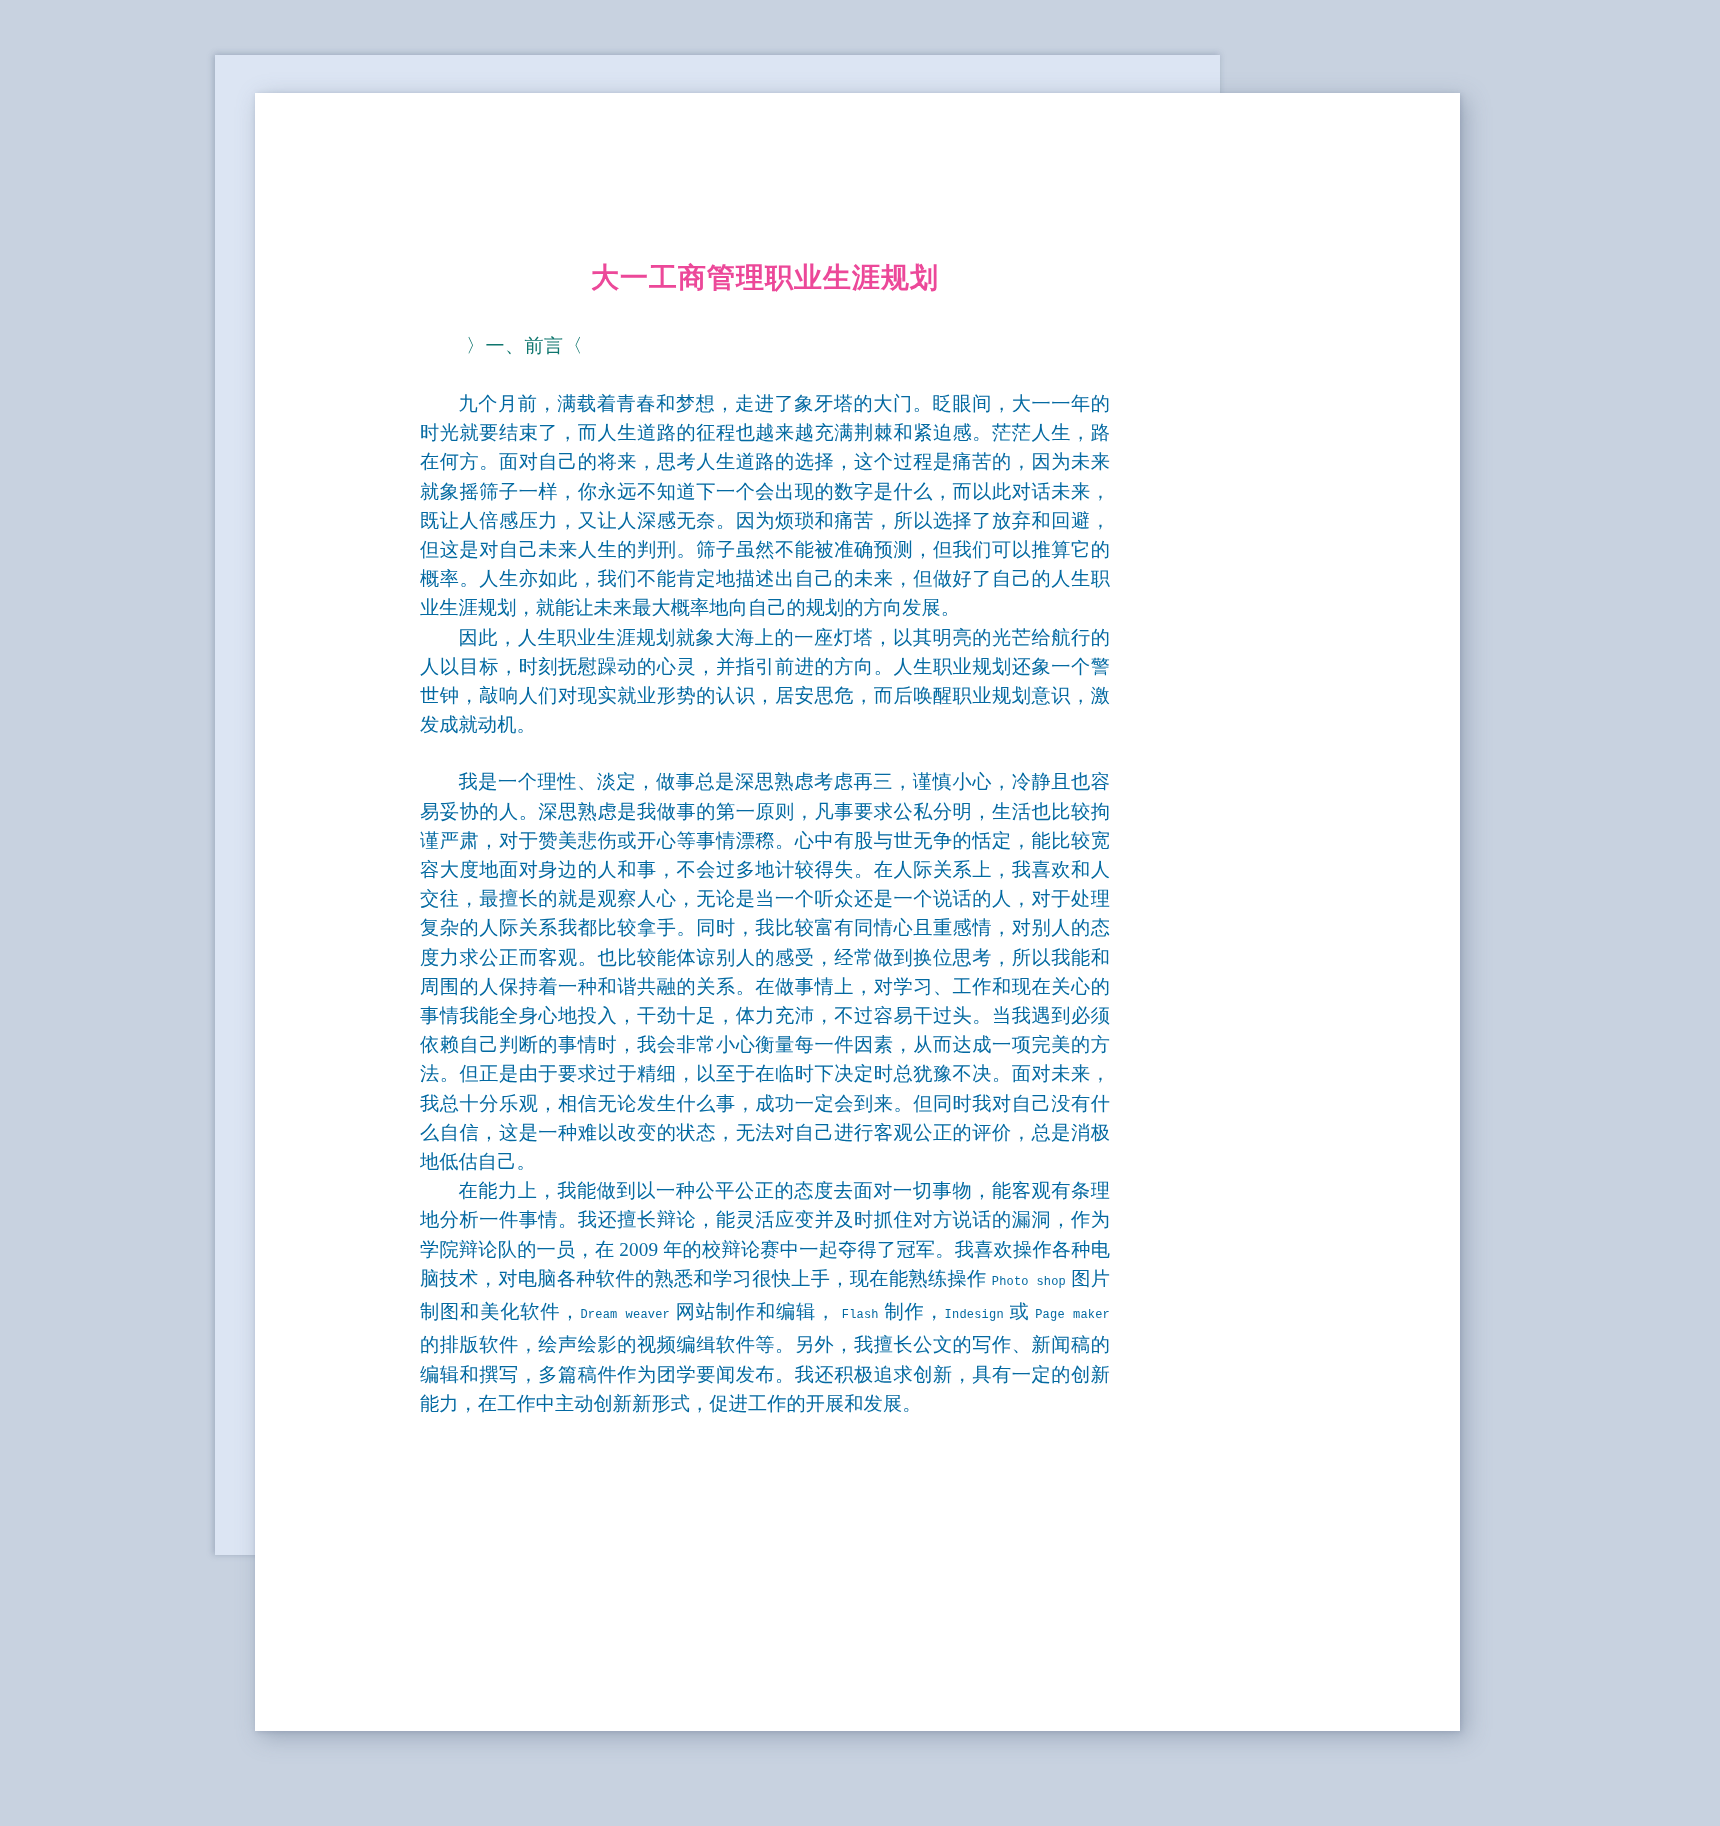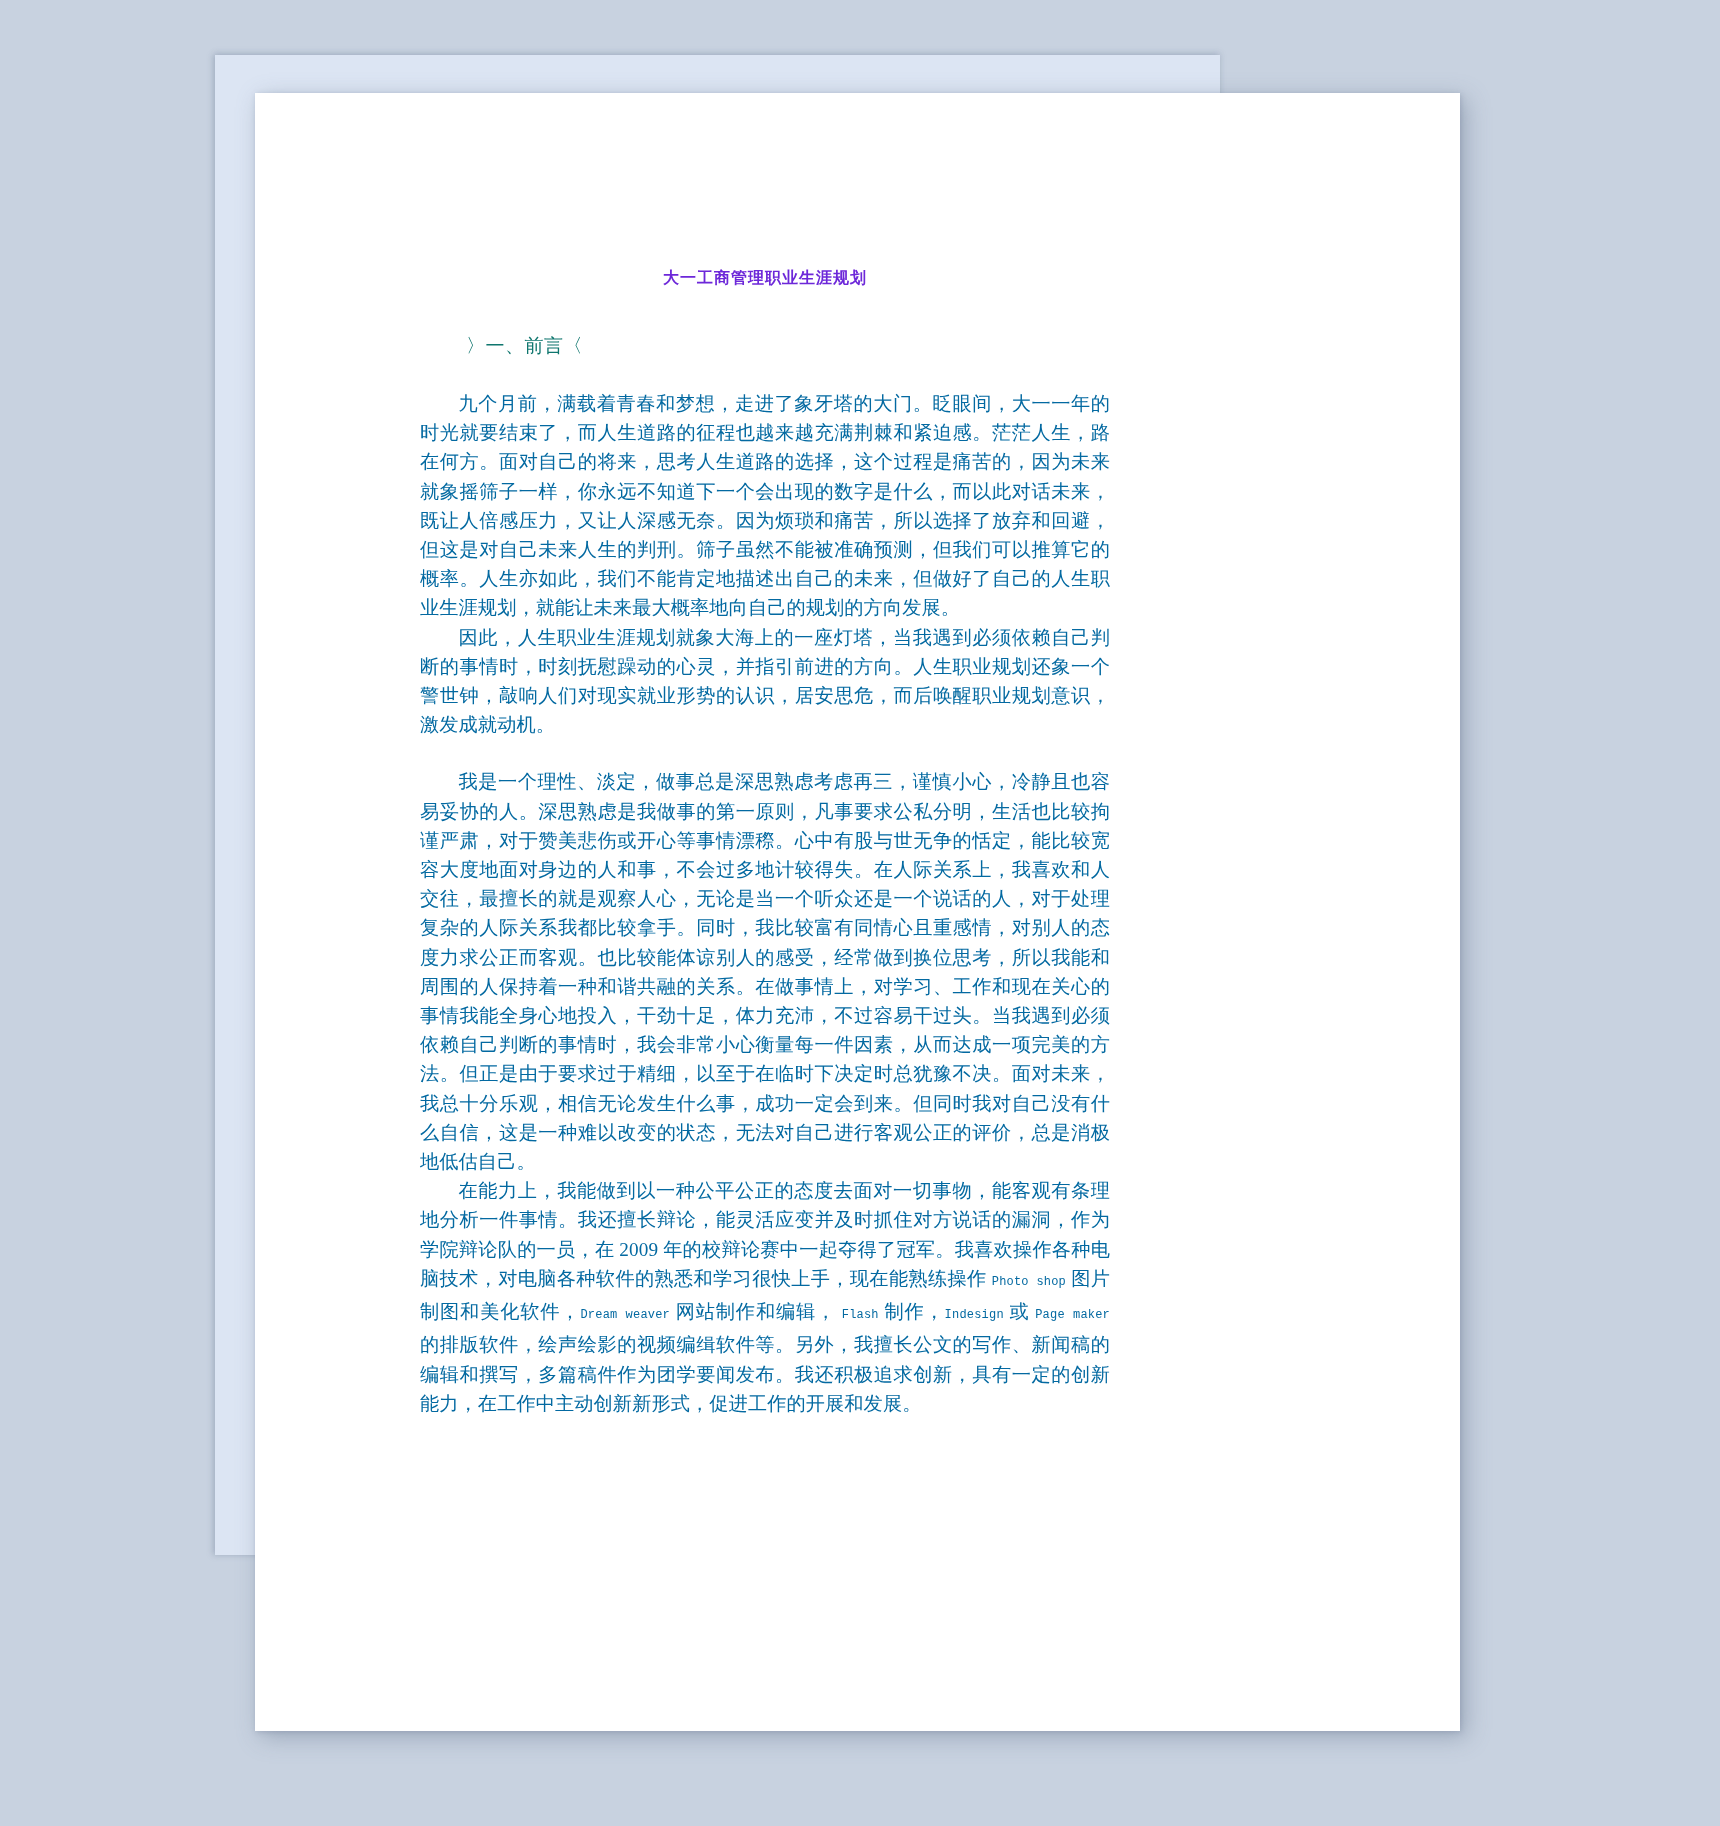--- a/index.html
+++ b/index.html
@@ -56,24 +56,24 @@
 
   .doc-inner {
     position: absolute;
     left: 165px;      
     top: 168px;       
     width: 690px;
   }
 
   .doc-title {
     text-align: center;
-    font-size: 16px;
+    font-size: 28px;
     font-weight: bold;
     letter-spacing: 1px;
-    color: #6d28d9;
+    color: #ec4899;
     margin: 0 0 0 0;
     line-height: 34px;
     font-family: "Liberation Serif", "DejaVu Serif", serif;
   }
 
   .section-head {
     font-size: 19px;
     color: #0f766e;
     line-height: 31px;
     margin: 35px 0 0 0;
@@ -113,21 +113,21 @@
   <div class="sheet-front">
     <div class="doc">
       <div class="doc-inner">
 
         <h1 class="doc-title">大一工商管理职业生涯规划</h1>
 
         <div class="section-head">〉一、前言〈</div>
 
         <p class="para spacer-top">九个月前，满载着青春和梦想，走进了象牙塔的大门。眨眼间，大一一年的时光就要结束了，而人生道路的征程也越来越充满荆棘和紧迫感。茫茫人生，路在何方。面对自己的将来，思考人生道路的选择，这个过程是痛苦的，因为未来就象摇筛子一样，你永远不知道下一个会出现的数字是什么，而以此对话未来，既让人倍感压力，又让人深感无奈。因为烦琐和痛苦，所以选择了放弃和回避，但这是对自己未来人生的判刑。筛子虽然不能被准确预测，但我们可以推算它的概率。人生亦如此，我们不能肯定地描述出自己的未来，但做好了自己的人生职业生涯规划，就能让未来最大概率地向自己的规划的方向发展。</p>
 
-        <p class="para tight">因此，人生职业生涯规划就象大海上的一座灯塔，当我遇到必须依赖自己判断的事情时，时刻抚慰躁动的心灵，并指引前进的方向。人生职业规划还象一个警世钟，敲响人们对现实就业形势的认识，居安思危，而后唤醒职业规划意识，激发成就动机。</p>
+        <p class="para tight">因此，人生职业生涯规划就象大海上的一座灯塔，以其明亮的光芒给航行的人以目标，时刻抚慰躁动的心灵，并指引前进的方向。人生职业规划还象一个警世钟，敲响人们对现实就业形势的认识，居安思危，而后唤醒职业规划意识，激发成就动机。</p>
 
 
         <p class="para spacer-top">我是一个理性、淡定，做事总是深思熟虑考虑再三，谨慎小心，冷静且也容易妥协的人。深思熟虑是我做事的第一原则，凡事要求公私分明，生活也比较拘谨严肃，对于赞美悲伤或开心等事情漂穄。心中有股与世无争的恬定，能比较宽容大度地面对身边的人和事，不会过多地计较得失。在人际关系上，我喜欢和人交往，最擅长的就是观察人心，无论是当一个听众还是一个说话的人，对于处理复杂的人际关系我都比较拿手。同时，我比较富有同情心且重感情，对别人的态度力求公正而客观。也比较能体谅别人的感受，经常做到换位思考，所以我能和周围的人保持着一种和谐共融的关系。在做事情上，对学习、工作和现在关心的事情我能全身心地投入，干劲十足，体力充沛，不过容易干过头。当我遇到必须依赖自己判断的事情时，我会非常小心衡量每一件因素，从而达成一项完美的方法。但正是由于要求过于精细，以至于在临时下决定时总犹豫不决。面对未来，我总十分乐观，相信无论发生什么事，成功一定会到来。但同时我对自己没有什么自信，这是一种难以改变的状态，无法对自己进行客观公正的评价，总是消极地低估自己。</p>
 
 
         <p class="para tight"><span>在能力上，我能做到以一种公平公正的态度去面对一切事物，能客观有条理地分析一件事情。我还擅长辩论，能灵活应变并及时抓住对方说话的漏洞，作为学院辩论队的一员，在 2009 年的校辩论赛中一起夺得了冠军。我喜欢操作各种电脑技术，对电脑各种软件的熟悉和学习很快上手，现在能熟练操作 </span><span class="en">Photo  shop</span><span> 图片制图和美化软件，</span><span class="en">Dream weaver</span><span> 网站制作和编辑， </span><span class="en">Flash</span><span> 制作，</span><span class="en">Indesign</span><span> 或 </span><span class="en">Page  maker</span><span> 的排版软件，绘声绘影的视频编缉软件等。另外，我擅长公文的写作、新闻稿的编辑和撰写，多篇稿件作为团学要闻发布。我还积极追求创新，具有一定的创新能力，在工作中主动创新新形式，促进工作的开展和发展。</span></p>
 
       </div>
     </div>
   </div>

